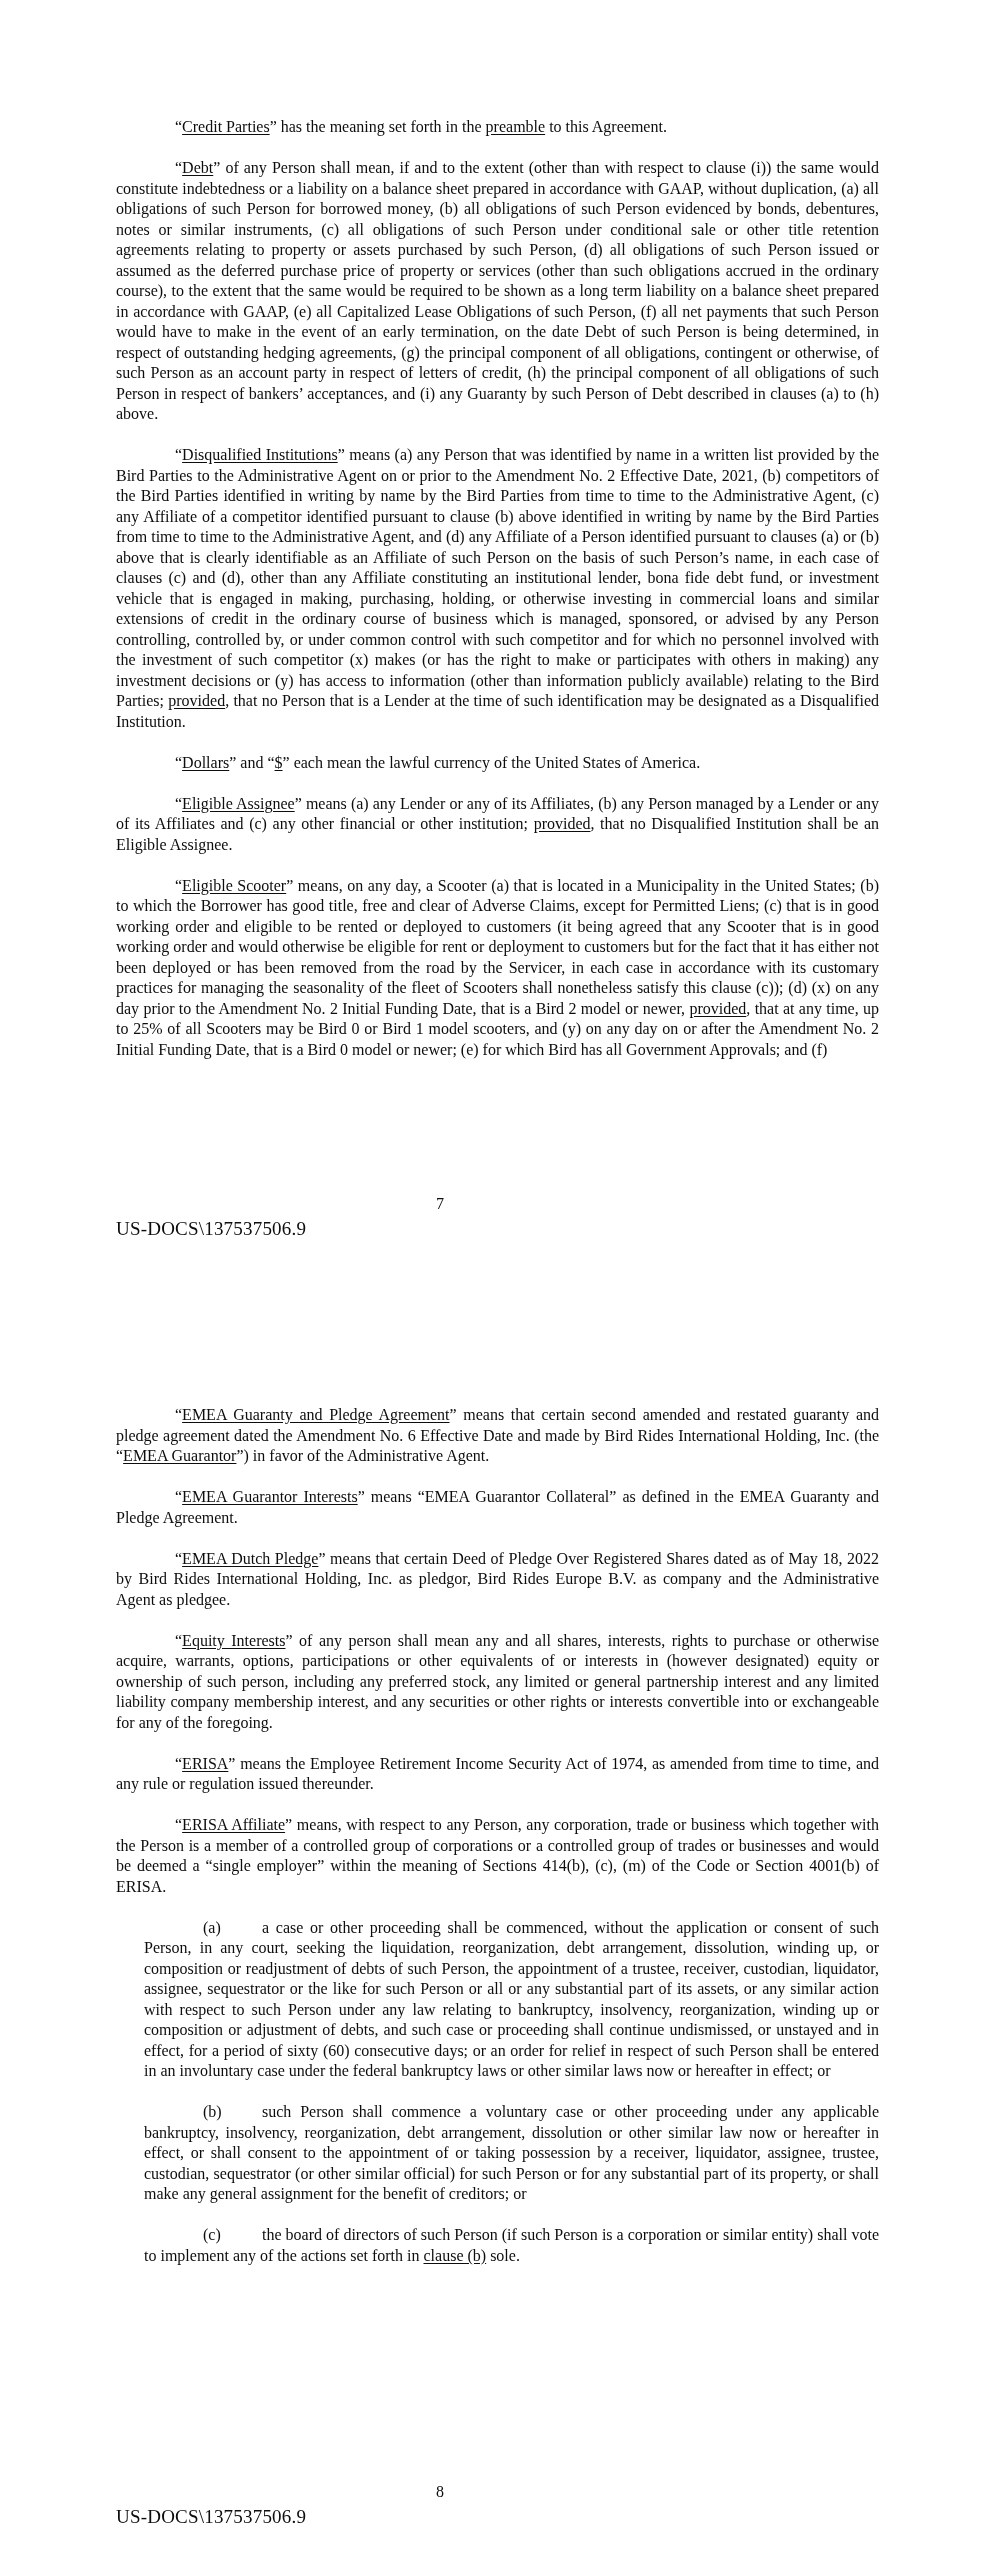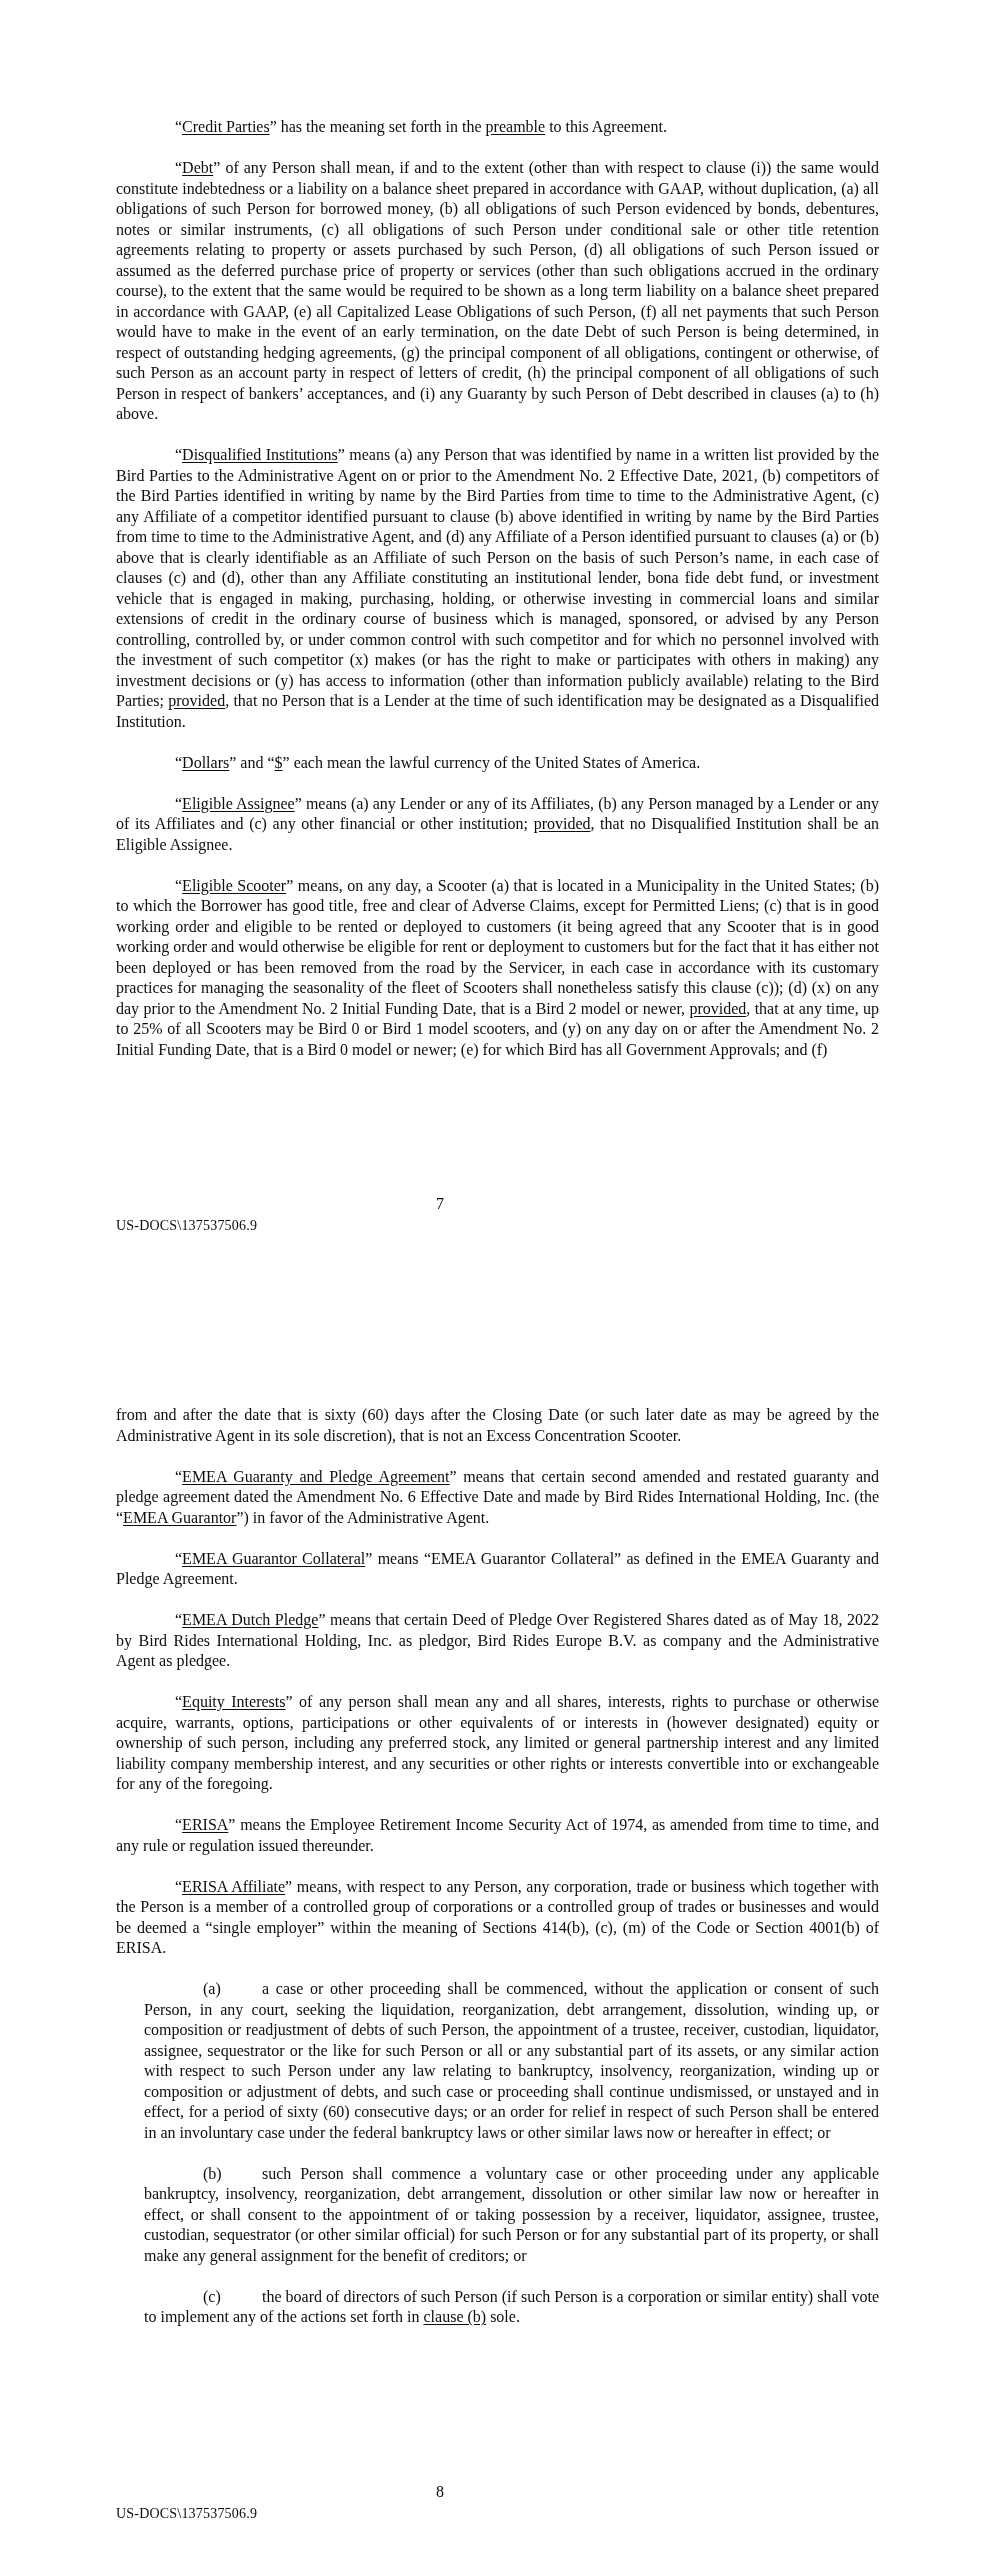--- a/index.html
+++ b/index.html
@@ -18,21 +18,21 @@
   .content p.noindent { text-indent:0; }
   .content p.sub { margin-left:28px; }
   .u { text-decoration:underline; text-underline-offset:1.9px; }
   .tab { display:inline-block; min-width:59px; text-indent:0; }
   .pagenum {
     position:absolute; top:1195px; left:0; width:100%;
     text-align:center; font-size:16px;
   }
   .docid {
     position:absolute; top:1218px; left:116px;
-    font-size:14px; letter-spacing:0.2px;
+    font-size:19px; letter-spacing:0.2px;
   }
 </style>
 </head>
 <body>
 
 <div class="doc">
 
   <div class="page">
     <div class="content">
       <p><span>“</span><span class="u">Credit Parties</span><span>” has the meaning set forth in the </span><span class="u">preamble</span><span> to this Agreement.</span></p>
@@ -41,23 +41,22 @@
       <p><span>“</span><span class="u">Dollars</span><span>” and “</span><span class="u">$</span><span>” each mean the lawful currency of the United States of America.</span></p>
       <p><span>“</span><span class="u">Eligible Assignee</span><span>” means (a) any Lender or any of its Affiliates, (b) any Person managed by a Lender or any of its Affiliates and (c) any other financial or other institution; </span><span class="u">provided</span><span>, that no Disqualified Institution shall be an Eligible Assignee.</span></p>
       <p><span>“</span><span class="u">Eligible Scooter</span><span>” means, on any day, a Scooter (a) that is located in a Municipality in the United States; (b) to which the Borrower has good title, free and clear of Adverse Claims, except for Permitted Liens; (c) that is in good working order and eligible to be rented or deployed to customers (it being agreed that any Scooter that is in good working order and would otherwise be eligible for rent or deployment to customers but for the fact that it has either not been deployed or has been removed from the road by the Servicer, in each case in accordance with its customary practices for managing the seasonality of the fleet of Scooters shall nonetheless satisfy this clause (c)); (d) (x) on any day prior to the Amendment No. 2 Initial Funding Date, that is a Bird 2 model or newer, </span><span class="u">provided</span><span>, that at any time, up to 25% of all Scooters may be Bird 0 or Bird 1 model scooters, and (y) on any day on or after the Amendment No. 2 Initial Funding Date, that is a Bird 0 model or newer; (e) for which Bird has all Government Approvals; and (f)</span></p>
     </div>
     <div class="pagenum">7</div>
     <div class="docid">US-DOCS\137537506.9</div>
   </div>
 
   <div class="page">
     <div class="content">
-      <p class="noindent"><span>from and after the date that is sixty (60) days after the Closing Date (or such later date as may be agreed by the Administrative Agent in its sole discretion), that is not an Excess Concentration Scooter.</span></p>
       <p><span>“</span><span class="u">EMEA Guaranty and Pledge Agreement</span><span>” means that certain second amended and restated guaranty and pledge agreement dated the Amendment No. 6 Effective Date and made by Bird Rides International Holding, Inc. (the “</span><span class="u">EMEA Guarantor</span><span>”) in favor of the Administrative Agent.</span></p>
-      <p><span>“</span><span class="u">EMEA Guarantor Collateral</span><span>” means “EMEA Guarantor Collateral” as defined in the EMEA Guaranty and Pledge Agreement.</span></p>
+      <p><span>“</span><span class="u">EMEA Guarantor Interests</span><span>” means “EMEA Guarantor Collateral” as defined in the EMEA Guaranty and Pledge Agreement.</span></p>
       <p><span>“</span><span class="u">EMEA Dutch Pledge</span><span>” means that certain Deed of Pledge Over Registered Shares dated as of May 18, 2022 by Bird Rides International Holding, Inc. as pledgor, Bird Rides Europe B.V. as company and the Administrative Agent as pledgee.</span></p>
       <p><span>“</span><span class="u">Equity Interests</span><span>” of any person shall mean any and all shares, interests, rights to purchase or otherwise acquire, warrants, options, participations or other equivalents of or interests in (however designated) equity or ownership of such person, including any preferred stock, any limited or general partnership interest and any limited liability company membership interest, and any securities or other rights or interests convertible into or exchangeable for any of the foregoing.</span></p>
       <p><span>“</span><span class="u">ERISA</span><span>” means the Employee Retirement Income Security Act of 1974, as amended from time to time, and any rule or regulation issued thereunder.</span></p>
       <p><span>“</span><span class="u">ERISA Affiliate</span><span>” means, with respect to any Person, any corporation, trade or business which together with the Person is a member of a controlled group of corporations or a controlled group of trades or businesses and would be deemed a “single employer” within the meaning of Sections 414(b), (c), (m) of the Code or Section 4001(b) of ERISA.</span></p>
       <p class="sub"><span class="tab">(a)</span><span>a case or other proceeding shall be commenced, without the application or consent of such Person, in any court, seeking the liquidation, reorganization, debt arrangement, dissolution, winding up, or composition or readjustment of debts of such Person, the appointment of a trustee, receiver, custodian, liquidator, assignee, sequestrator or the like for such Person or all or any substantial part of its assets, or any similar action with respect to such Person under any law relating to bankruptcy, insolvency, reorganization, winding up or composition or adjustment of debts, and such case or proceeding shall continue undismissed, or unstayed and in effect, for a period of sixty (60) consecutive days; or an order for relief in respect of such Person shall be entered in an involuntary case under the federal bankruptcy laws or other similar laws now or hereafter in effect; or</span></p>
       <p class="sub"><span class="tab">(b)</span><span>such Person shall commence a voluntary case or other proceeding under any applicable bankruptcy, insolvency, reorganization, debt arrangement, dissolution or other similar law now or hereafter in effect, or shall consent to the appointment of or taking possession by a receiver, liquidator, assignee, trustee, custodian, sequestrator (or other similar official) for such Person or for any substantial part of its property, or shall make any general assignment for the benefit of creditors; or</span></p>
       <p class="sub"><span class="tab">(c)</span><span>the board of directors of such Person (if such Person is a corporation or similar entity) shall vote to implement any of the actions set forth in </span><span class="u">clause (b)</span><span> sole.</span></p>
     </div>
     <div class="pagenum">8</div>
     <div class="docid">US-DOCS\137537506.9</div>

